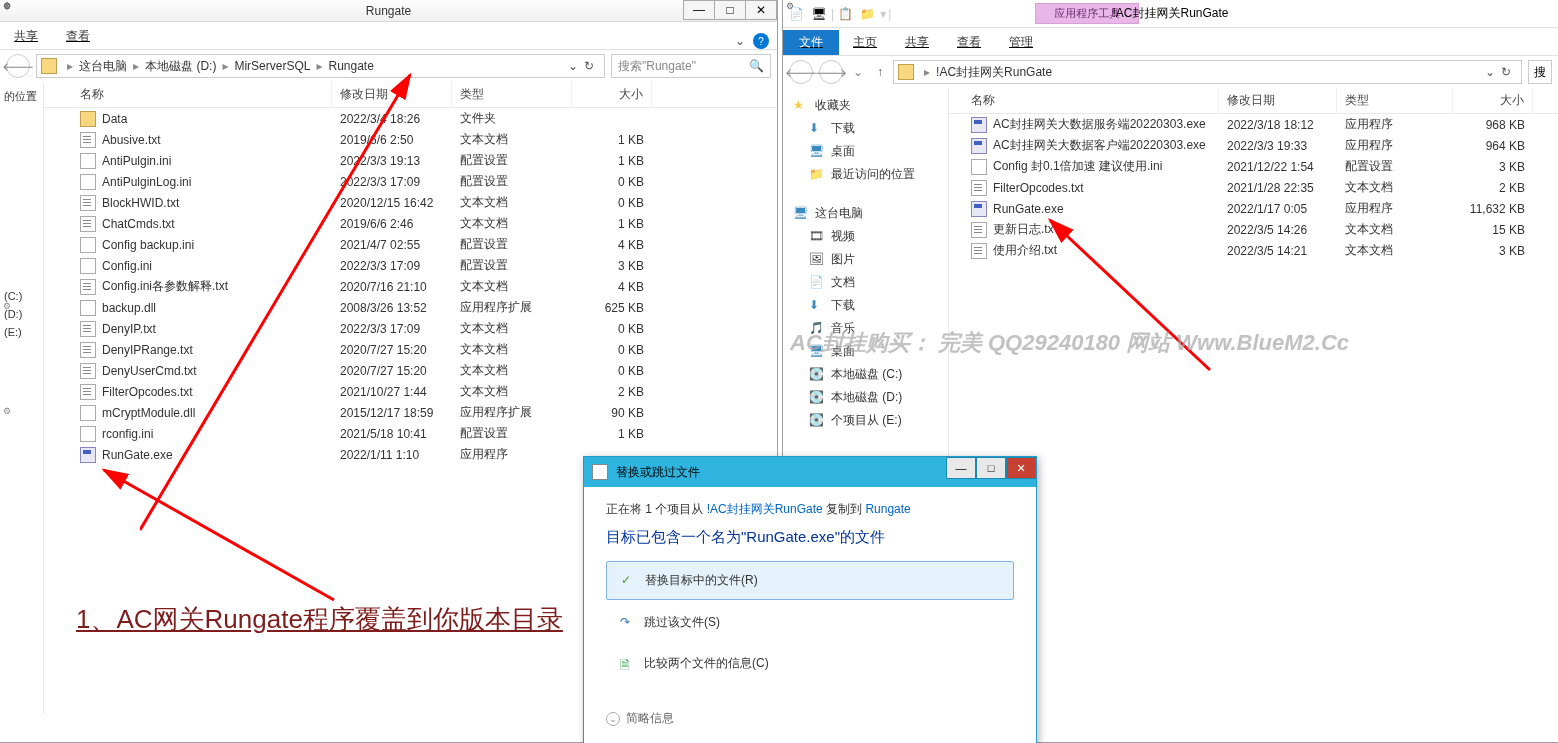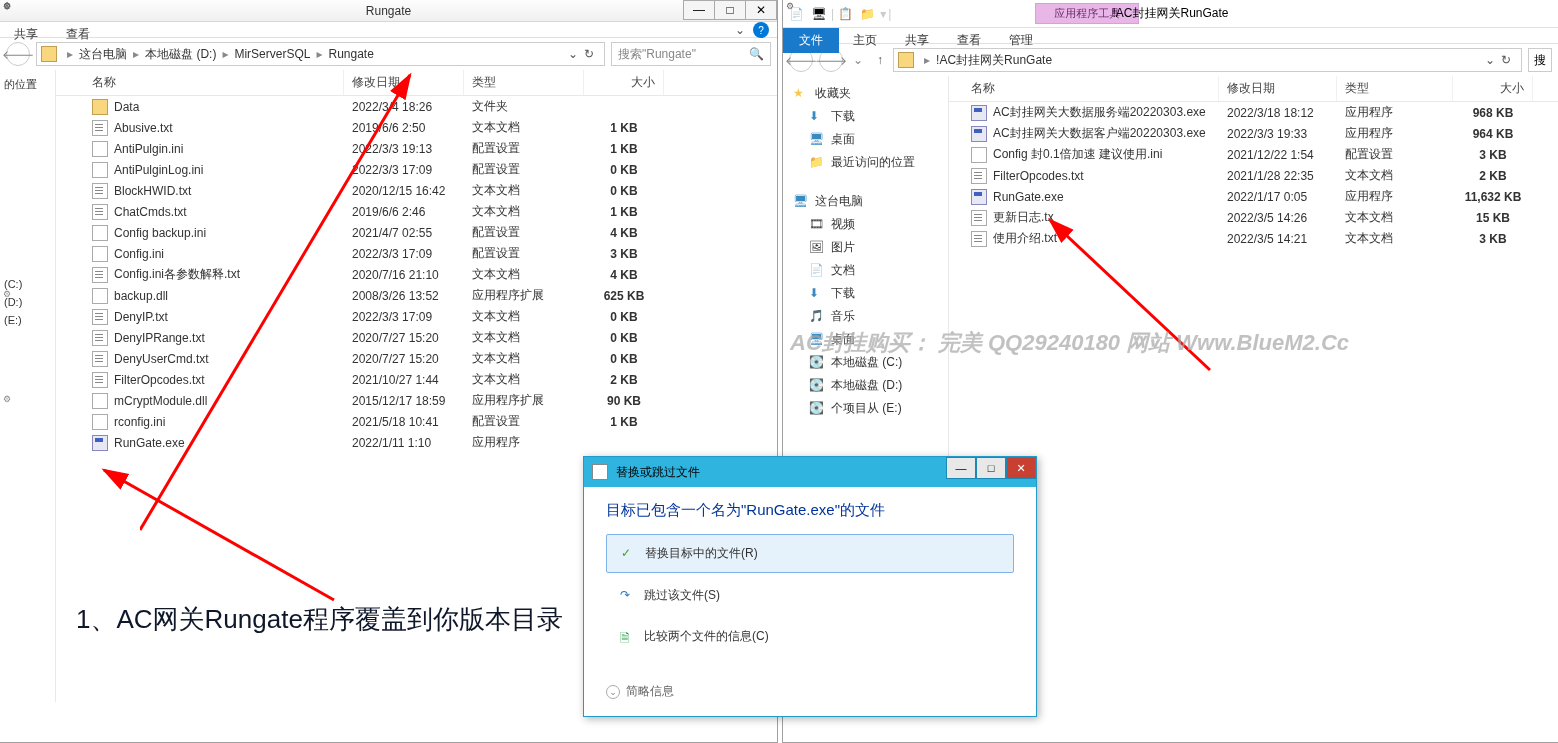--- a/index.html
+++ b/index.html
@@ -12,37 +12,37 @@
 .titlebar { height: 22px; background: linear-gradient(#fdfdfd, #f0f0f0); display: flex; align-items: center; position: relative; border-bottom: 1px solid #d8d8d8; }
 .title-text { position: absolute; left: 50%; transform: translateX(-50%); color: #333; }
 .win-controls { position: absolute; right: 0; top: 0; display: flex; }
 .win-btn { width: 32px; height: 20px; border: 1px solid #aaa; background: #f5f5f5; display: flex; align-items: center; justify-content: center; margin-left: -1px; cursor: pointer; }
 
 .ribbon-toolbar { height: 28px; background: #fff; display: flex; align-items: center; padding: 0 4px; gap: 2px; border-bottom: 1px solid #e0e0e0; }
 .tool-icon { width: 20px; height: 20px; display: flex; align-items: center; justify-content: center; cursor: pointer; }
 .app-context { background: #e8b7e8; color: #6b2d6b; padding: 2px 18px; font-size: 11px; border: 1px solid #d8a0d8; }
 .title-right { position: absolute; left: 50%; transform: translateX(-50%); }
 
-.menubar { height: 16px; display: flex; align-items: flex-start; border-bottom: 1px solid #e0e0e0; position: relative; }
+.menubar { height: 28px; display: flex; align-items: flex-end; border-bottom: 1px solid #e0e0e0; position: relative; text-decoration: underline; }
 .menu-file { background: #1979ca; color: #fff; padding: 4px 16px; cursor: pointer; }
 .menu-item { padding: 4px 14px; color: #333; cursor: pointer; }
 .menu-right { position: absolute; right: 8px; display: flex; align-items: center; gap: 8px; }
 .help-badge { width: 16px; height: 16px; border-radius: 50%; background: #0078d7; color: #fff; display: flex; align-items: center; justify-content: center; font-size: 10px; }
 
 .addressbar-row { height: 32px; display: flex; align-items: center; padding: 2px 6px; gap: 6px; }
 .nav-btn { width: 24px; height: 24px; border-radius: 50%; border: 1px solid #ccc; display: flex; align-items: center; justify-content: center; color: #888; cursor: pointer; }
 .address-box { flex: 1; height: 24px; border: 1px solid #ccc; display: flex; align-items: center; padding: 0 4px; }
 .bc-icon { width: 16px; height: 16px; background: #f9d77e; border: 1px solid #c0a050; margin-right: 4px; }
 .bc-part { color: #333; cursor: pointer; }
 .bc-sep { color: #888; padding: 0 6px; }
 .refresh-btn { color: #555; cursor: pointer; padding: 0 6px; }
 .search-box { width: 160px; height: 24px; border: 1px solid #ccc; display: flex; align-items: center; padding: 0 6px; color: #888; justify-content: space-between; }
 
 .content-area { display: flex; height: calc(100% - 110px); }
-.left-stub { width: 56px; border-right: 1px solid #e8e8e8; padding-top: 4px; }
+.left-stub { width: 44px; border-right: 1px solid #e8e8e8; padding-top: 4px; }
 .stub-item { padding: 3px 4px; font-size: 11px; color: #333; }
 
 .sidebar { width: 166px; border-right: 1px solid #e8e8e8; padding: 6px 0; }
 .side-item { padding: 3px 10px; display: flex; align-items: center; gap: 6px; cursor: pointer; color: #333; }
 .side-icon { width: 16px; height: 16px; display: inline-block; }
 .side-header { font-weight: normal; }
 .side-indent { padding-left: 26px; }
 
 .file-list { flex: 1; overflow: hidden; }
 .columns { display: flex; height: 26px; border-bottom: 1px solid #e8e8e8; align-items: center; color: #444; }
@@ -63,21 +63,21 @@
 .ico-folder { background: #f9d77e; border: 1px solid #c0a050; }
 .ico-txt { background: #fff; border: 1px solid #aaa; position: relative; }
 .ico-txt::after { content: ""; position: absolute; left: 2px; top: 3px; width: 8px; height: 1px; background: #888; box-shadow: 0 3px 0 #888, 0 6px 0 #888; }
 .ico-ini { background: #fff; border: 1px solid #aaa; }
 .ico-ini::after { content: "⚙"; position: absolute; font-size: 9px; color: #666; left: 3px; top: 1px; }
 .ico-exe { background: #e8e8f4; border: 1px solid #8888c0; position: relative; }
 .ico-exe::after { content: ""; position: absolute; left: 2px; top: 2px; width: 8px; height: 4px; background: #4060c0; }
 .ico-dll { background: #fff; border: 1px solid #aaa; }
 .ico-dll::after { content: "⚙"; font-size: 9px; color: #888; position: absolute; left: 3px; }
 
-.size-cell { text-align: center; font-weight: bold; }
+.size-cell { text-align: right; }
 
 
 .dialog { position: absolute; left: 583px; top: 456px; width: 454px; background: #fff; border: 1px solid #2199c9; box-shadow: 2px 2px 8px rgba(0,0,0,0.3); }
 .dialog-title { height: 30px; background: #2fb4e0; display: flex; align-items: center; padding: 0 8px; color: #000; position: relative; }
 .dlg-title-icon { width: 16px; height: 16px; background: #fff; margin-right: 8px; border: 1px solid #888; }
 .dlg-controls { position: absolute; right: 0; top: 0; display: flex; }
 .dlg-btn { width: 30px; height: 22px; border: 1px solid #1a8ab5; display: flex; align-items: center; justify-content: center; font-size: 11px; cursor: pointer; }
 .dlg-close { background: #c84031; color: #fff; }
 .dlg-min, .dlg-max { background: #e8e8e8; }
 .dialog-body { padding: 14px 22px; }
@@ -85,21 +85,21 @@
 .dlg-link { color: #0066cc; }
 .dlg-heading { color: #003399; font-size: 15px; margin-bottom: 14px; }
 .dlg-option { padding: 10px 14px; border-radius: 2px; display: flex; align-items: center; gap: 8px; cursor: pointer; color: #333; font-size: 14px; margin-bottom: 4px; }
 .dlg-option.selected { border: 1px solid #7eb4ea; background: #e6f2fb; }
 .dlg-optico { width: 16px; height: 16px; display: inline-block; }
 .dlg-footer { padding: 10px 22px 16px; color: #666; display: flex; align-items: center; gap: 6px; cursor: pointer; }
 .chevron { display: inline-block; width: 14px; height: 14px; border: 1px solid #aaa; border-radius: 50%; text-align: center; line-height: 12px; font-size: 9px; color: #888; }
 
 
 .arrow-red { position: absolute; pointer-events: none; }
-.big-annotation { position: absolute; left: 76px; top: 602px; color: #0f172a; font-size: 26px; font-weight: normal; }
+.big-annotation { position: absolute; left: 76px; top: 602px; color: #7f1d1d; font-size: 26px; font-weight: normal; text-decoration: underline; }
 .watermark { position: absolute; left: 790px; top: 328px; color: #a8a8a8; font-size: 22px; font-style: italic; font-weight: bold; opacity: 0.7; white-space: nowrap; }
 </style>
 </head>
 <body>
 
 <div class="window window-left">
   <div class="titlebar">
     <span class="title-text">Rungate</span>
     <div class="win-controls">
       <div class="win-btn">—</div>
@@ -511,20 +511,23 @@
   <div class="dialog-title">
     <span class="dlg-title-icon"></span>
     <span>替换或跳过文件</span>
     <div class="dlg-controls">
       <div class="dlg-btn dlg-min">—</div>
       <div class="dlg-btn dlg-max">□</div>
       <div class="dlg-btn dlg-close">✕</div>
     </div>
   </div>
   <div class="dialog-body">
+    <div class="dlg-line1">
+      <span>正在将 1 个项目从 </span><span class="dlg-link">!AC封挂网关RunGate</span><span> 复制到 </span><span class="dlg-link">Rungate</span>
+    </div>
     <div class="dlg-heading">目标已包含一个名为"RunGate.exe"的文件</div>
     <div class="dlg-option selected">
       <span class="dlg-optico" style="color:#4a9c3a;">✓</span>
       <span>替换目标中的文件(R)</span>
     </div>
     <div class="dlg-option">
       <span class="dlg-optico" style="color:#2a7ac0;">↷</span>
       <span>跳过该文件(S)</span>
     </div>
     <div class="dlg-option">

